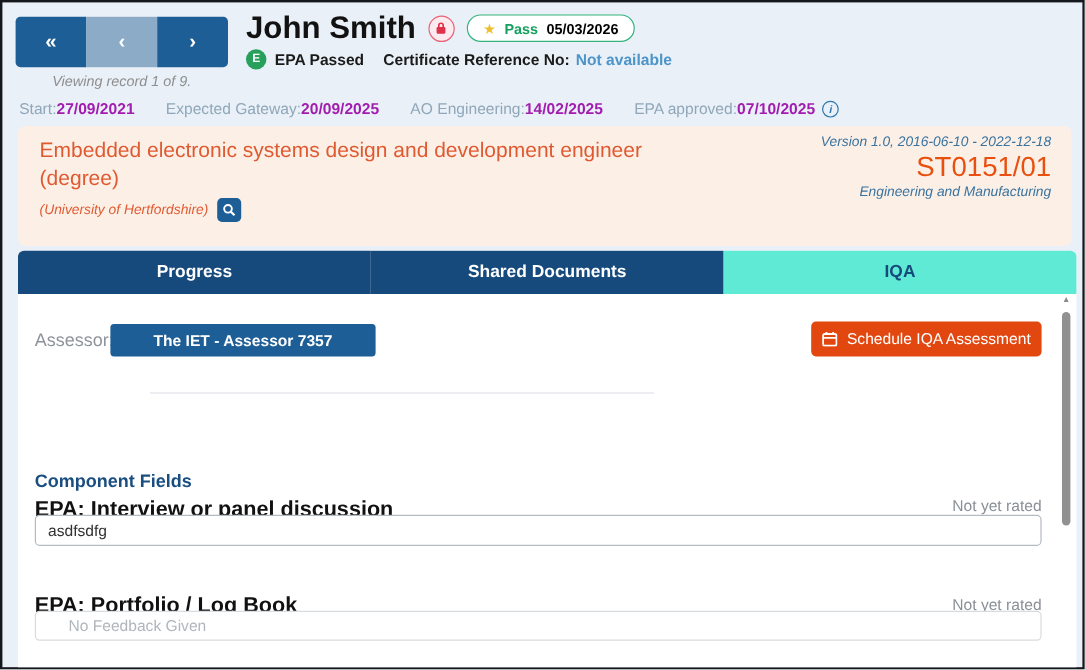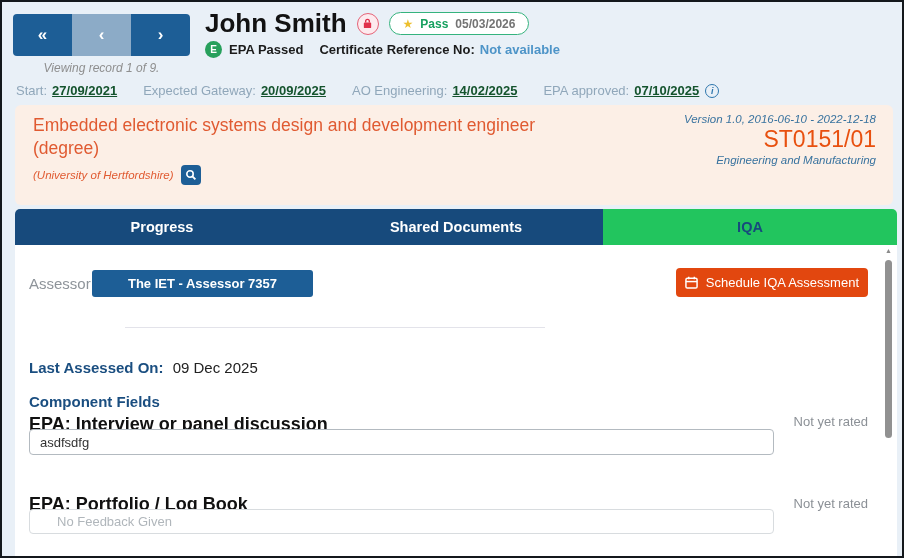--- a/index.html
+++ b/index.html
@@ -20,32 +20,32 @@
                   font-style:italic; color:#8e8e8e; font-size:12px; }
 
   .name-row { position:absolute; left:203px; top:6px; display:flex; align-items:center; gap:10px; }
   .learner-name { font-size:26px; font-weight:bold; color:#121212; }
   .lock-badge { width:22px; height:22px; border-radius:50%; border:1.5px solid #e56377;
                 background:#fdeaee; display:flex; align-items:center; justify-content:center; cursor:pointer; }
   .pass-pill { height:23px; display:flex; align-items:center; gap:7px; padding:0 13px;
                border:1.5px solid #35b37e; border-radius:12px; background:#fff; }
   .pass-star { color:#edbf2e; font-size:12px; }
   .pass-label { color:#16a05f; font-size:12px; font-weight:bold; }
-  .pass-date { color:#737373; font-size:12px; font-weight:bold; }
+  .pass-date { color:#000000; font-size:12px; font-weight:bold; }
 
   .epa-row { position:absolute; left:203px; top:39px; display:flex; align-items:center; font-size:13px; color:#1b1b1b; }
   .e-badge { width:17px; height:17px; border-radius:50%; background:#27a05c; color:#fff;
              font-size:10px; font-weight:bold; display:flex; align-items:center; justify-content:center; margin-right:7px; }
   .epa-passed-label { font-weight:bold; font-size:13px; }
   .cert-label { margin-left:16px; font-weight:bold; font-size:13px; }
   .cert-value { margin-left:5px; color:#4d94c8; font-weight:bold; font-size:13px; }
 
   .dates-row { position:absolute; left:14px; top:81px; display:flex; gap:26px; font-size:13px; color:#90a7ba; align-items:center; }
   .date-item { display:flex; align-items:center; }
-  .date-value { margin-left:5px; color:#14532d; font-weight:bold;text-decoration:underline; }
+  .date-value { color:#a21caf; font-weight:bold; }
   .info-icon { margin-left:6px; width:14px; height:14px; border:1.4px solid #2e76ad; border-radius:50%;
                color:#2e76ad; font-size:9px; font-weight:bold; display:flex; align-items:center; justify-content:center;
                font-style:italic; cursor:pointer; }
 
   
   .standard-panel { position:absolute; left:13px; top:103px; width:878px; height:100px;
                     background:#fcefe6; border-radius:6px; }
   .standard-title { position:absolute; left:18px; top:9px; width:570px; font-size:17.5px; color:#e05a31; line-height:1.3; }
   .provider-row { position:absolute; left:18px; top:60px; display:flex; align-items:center; gap:7px; }
   .provider-name { font-size:11.5px; font-style:italic; color:#e05a31; }
@@ -56,39 +56,39 @@
   .standard-code { font-size:23px; color:#e8500f; line-height:1.25; }
   .standard-sector { font-size:11.5px; font-style:italic; color:#39739f; }
 
   
   .content-panel { position:absolute; left:13px; top:207px; width:882px; height:349px;
                    background:#fff; border-radius:5px 5px 0 0; }
   .tab-bar { display:flex; height:36px; }
   .tab { flex:1; background:#174a7c; color:#fff; font-size:14.5px; font-weight:bold;
          display:flex; align-items:center; justify-content:center; cursor:pointer; }
   .tab.first { border-radius:5px 0 0 0; }
-  .tab.active { background:#22c55e; color:#174a7c; border-radius:0 5px 0 0; }
+  .tab.active { background:#5eead4; color:#174a7c; border-radius:0 5px 0 0; }
 
   .assessor-label { position:absolute; left:14px; top:66px; font-size:15px; color:#8e949a; }
   .assessor-btn { position:absolute; left:77px; top:61px; width:221px; height:27px; background:#1d5e96;
                   color:#fff; font-size:13px; font-weight:bold; border:none; border-radius:3px;
                   display:flex; align-items:center; justify-content:center; cursor:pointer; }
   .schedule-btn { position:absolute; right:29px; top:59px; height:29px; background:#e2470f; color:#fff;
                   font-size:13px; border:none; border-radius:4px; padding:0 9px;
                   display:flex; align-items:center; gap:8px; cursor:pointer; }
   .divider { position:absolute; left:110px; top:118px; width:420px; height:1px; background:#e3e3ea; }
 
   .last-assessed { position:absolute; left:14px; top:150px; font-size:15px; }
   .last-assessed-label { color:#1a4e80; font-weight:bold; }
   .last-assessed-value { color:#222; margin-left:5px; }
   .component-heading { position:absolute; left:14px; top:184px; font-size:15px; color:#1a4e80; font-weight:bold; }
 
   .field-label { position:absolute; left:14px; font-size:18px; font-weight:bold; color:#111; }
   .field-rating { position:absolute; right:29px; font-size:13px; color:#8b9096; }
-  .field-input { position:absolute; left:14px; width:745px; font-size:13px; color:#333;
+  .field-input { position:absolute; left:14px; width:839px; font-size:13px; color:#333;
                  border:1px solid #b3bac0; border-radius:4px; padding:0 10px; background:#fff; outline:none; }
   .field-input.light { border-color:#d8dcdf; }
   .field-input::placeholder { color:#b0b6bb; }
   #field1-label { top:205px; } #field1-rating { top:205px; }
   #field1-input { top:220px; height:26px; }
   #field2-label { top:285px; } #field2-rating { top:287px; }
   #field2-input { top:300px; height:25px;padding-left:27px; }
 
   
   .scrollbar { position:absolute; right:4px; top:38px; width:9px; height:308px; }
@@ -184,24 +184,20 @@
         <rect x="1" y="2.5" width="12" height="10.5" rx="1.5" fill="none" stroke="#ffffff" stroke-width="1.6"></rect>
         <line x1="1" y1="6" x2="13" y2="6" stroke="#ffffff" stroke-width="1.6"></line>
         <line x1="4" y1="0.8" x2="4" y2="3.5" stroke="#ffffff" stroke-width="1.6"></line>
         <line x1="10" y1="0.8" x2="10" y2="3.5" stroke="#ffffff" stroke-width="1.6"></line>
       </svg>
       <span>Schedule IQA Assessment</span>
     </button>
 
     <div class="divider"></div>
 
-    <div class="last-assessed">
-      <span class="last-assessed-label">Last Assessed On:</span>
-      <span class="last-assessed-value">09 Dec 2025</span>
-    </div>
 
     <div class="component-heading">Component Fields</div>
 
     <div class="field-label" id="field1-label">EPA: Interview or panel discussion</div>
     <div class="field-rating" id="field1-rating">Not yet rated</div>
     <input class="field-input" id="field1-input" type="text" value="asdfsdfg" style="">
 
     <div class="field-label" id="field2-label">EPA: Portfolio / Log Book</div>
     <div class="field-rating" id="field2-rating">Not yet rated</div>
     <input class="field-input light" id="field2-input" type="text" placeholder="No Feedback Given" style="">

